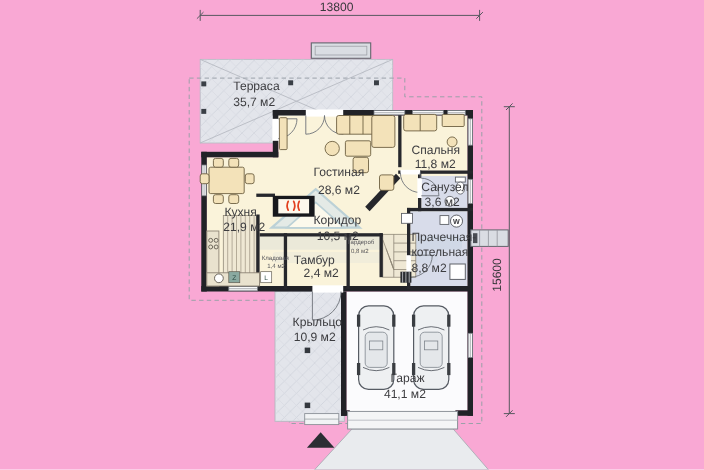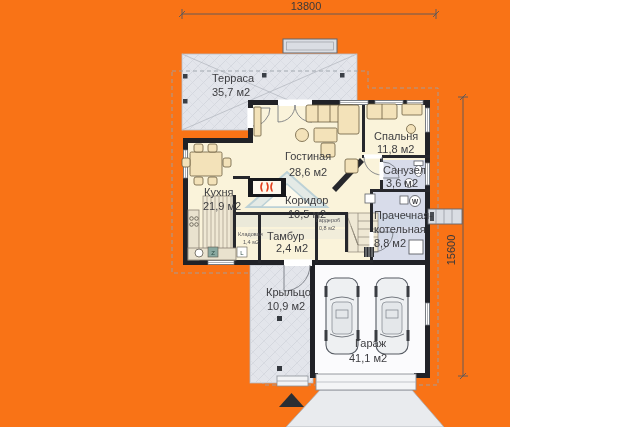--- a/index.html
+++ b/index.html
@@ -1,16 +1,16 @@
 <!DOCTYPE html>
 <html><head>
 <meta charset="utf-8">
 <style>
   html,body{margin:0;padding:0;background:#ffffff;}
-  .canvas{position:relative;width:510px;height:427px;background:#f97316;overflow:hidden;
+  .canvas{position:relative;width:640px;height:427px;background:#f9a8d4;overflow:hidden;
           font-family:"Liberation Sans",sans-serif;}
   svg{display:block;}
   .lbl{font-family:"Liberation Sans",sans-serif;font-size:11px;fill:#3d3d40;}
   .lbl-sm{font-family:"Liberation Sans",sans-serif;font-size:5.5px;fill:#55555a;}
   .dim{font-family:"Liberation Sans",sans-serif;font-size:11px;fill:#39393c;}
   .icn{font-family:"Liberation Sans",sans-serif;font-size:6.5px;font-weight:bold;fill:#3a3a3e;}
   .icn-sm{font-family:"Liberation Sans",sans-serif;font-size:6px;fill:#2f4f46;}
 </style>
 </head>
 <body>

